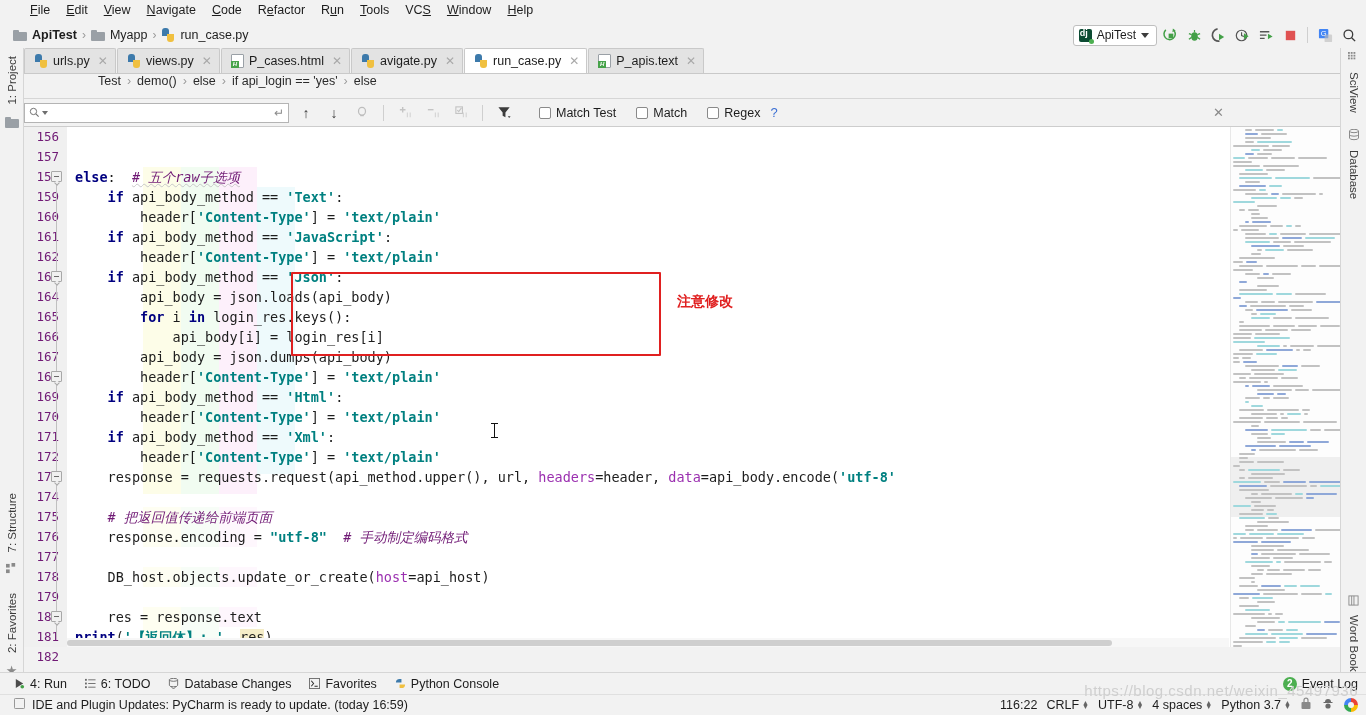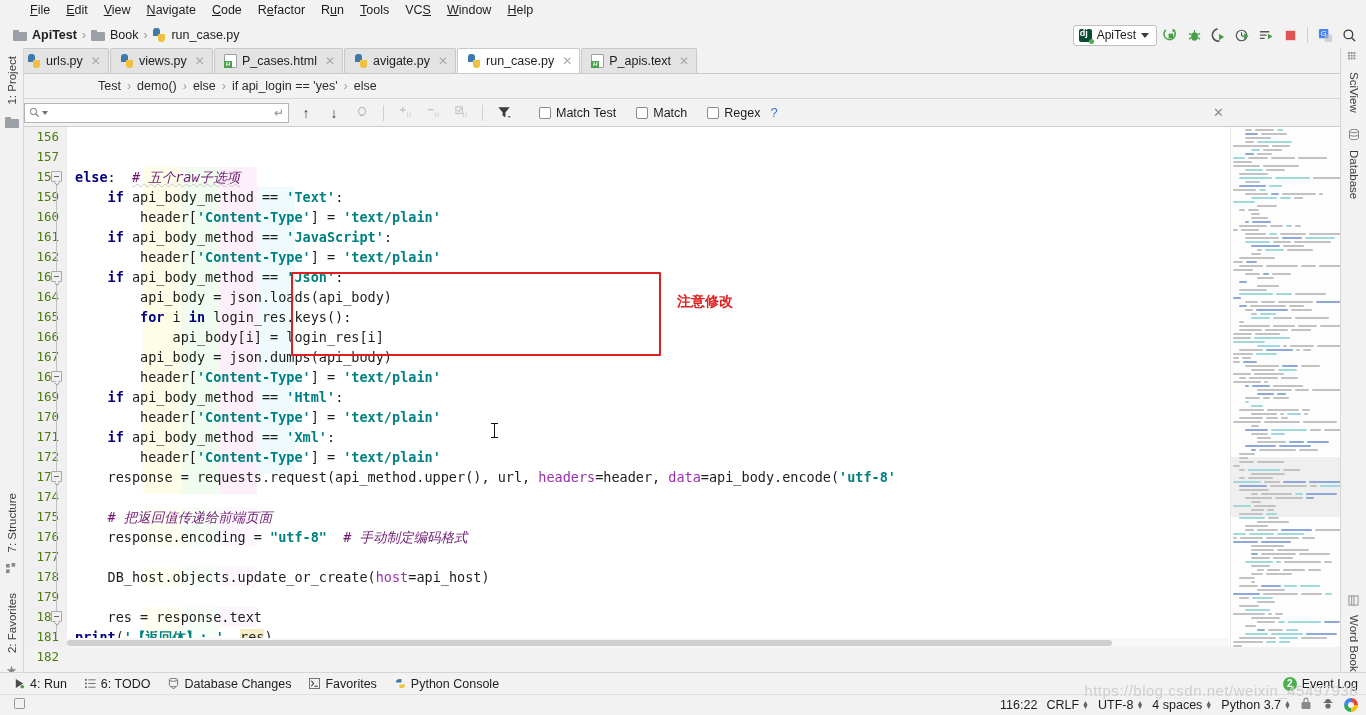--- a/index.html
+++ b/index.html
@@ -73,35 +73,35 @@
      font-weight:bold; font-family:"Liberation Sans",sans-serif; }
   .dj-dot { position:absolute; right:-2px; bottom:-2px; width:5px; height:5px; background:#4caf50; border-radius:50%; }
   .caret-dn { width:0;height:0;border-left:4px solid transparent;border-right:4px solid transparent;
      border-top:5px solid #3c3c3c; }
   .tbtn { width:22px; height:22px; display:flex; align-items:center; justify-content:center; border-radius:3px; }
   .vsep { width:1px; height:16px; background:#cfcfcf; margin:0 4px; }
 
   
   .tabbar {
     height: 26px; display: flex; align-items: flex-end;
-    background: #f2f2f2; padding-left: 17px; border-bottom: 1px solid #c9c9c9;
+    background: #f2f2f2; padding-left: 24px; border-bottom: 1px solid #c9c9c9;
     position: relative;
   }
   .tab {
     height: 25px; display:flex; align-items:center; gap:5px;
     padding: 0 7px 0 9px; font-size: 12.5px; color:#1d1d1d;
     background:#e3e3e3; border:1px solid #c9c9c9; border-bottom:none;
     margin-right:1px; border-radius:2px 2px 0 0; position:relative;
   }
   .tab.active { background:#ffffff; }
   .tab .x { color:#a8a8a8; font-size:12px; margin-left:3px; line-height:10px; }
 
   
   .fcrumb {
-    height:25px; display:flex; align-items:center; padding-left:98px;
+    height:25px; display:flex; align-items:flex-start; padding-left:98px;
     background:#f2f2f2; font-size:12.5px; color:#2b2b2b; gap:6px;
     border-bottom:1px solid #d6d6d6;
   }
   .fcrumb .s { color:#9a9a9a; }
 
   
   .findbar {
     height:28px; display:flex; align-items:center; gap:6px;
     background:#f2f2f2; padding-left:24px; position:relative;
     border-bottom:1px solid #cdcdcd;
@@ -121,21 +121,21 @@
   .findbar .closex { position:absolute; right:142px; color:#8a8a8a; font-size:13px; }
 
   
   .editor-wrap { position:relative; height:520px; background:#fff; display:flex; }
   .gutter {
     width:67px; background:#f0f0f0; position:relative; flex:none;
     border-right:0px solid #e3e3e3;
   }
   .gutter .ln {
     height:20px; line-height:20px; text-align:right; padding-right:8px;
-    color:#4d7c0f; font-family:"DejaVu Sans Mono", monospace; font-size:12.5px;
+    color:#701a75; font-family:"DejaVu Sans Mono", monospace; font-size:12.5px;
   }
   .foldcol { position:absolute; right:0px; top:0; width:20px; height:100%; }
   .foldline { position:absolute; left:9px; width:1px; background:#c0c0c0; }
   .foldmark {
     position:absolute; left:4px; width:11px; height:11px; background:#f0f0f0;
     border:1px solid #a8a8a8; border-radius:1px;
   }
   .foldmark:after { content:""; position:absolute; left:2px; top:4px; width:5px; height:1px; background:#6a6a6a; }
   .foldmark .nub { position:absolute; left:3px; bottom:-4px; width:4px; height:4px;
     background:#f0f0f0; border-right:1px solid #a8a8a8; border-bottom:1px solid #a8a8a8;
@@ -261,21 +261,21 @@
     </div>
 
   <div class="navbar">
     <div class="crumb">
       <span class="ico ico-folder"></span>
       <span class="crumb-label bold">ApiTest</span>
     </div>
     <span class="crumb-sep">›</span>
     <div class="crumb">
       <span class="ico ico-folder"></span>
-      <span class="crumb-label">Book</span>
+      <span class="crumb-label">Myapp</span>
     </div>
     <span class="crumb-sep">›</span>
     <div class="crumb">
       <span class="ico ico-py">
           <i class="b1"></i>
           <i class="b2"></i>
         </span>
       <span class="crumb-label">run_case.py</span>
     </div>
 
@@ -981,20 +981,21 @@
       <span>Event Log</span>
     </div>
   </div>
 
   <div class="statusbar">
     <span>
       <svg width="11" height="11" viewBox="0 0 12 12">
           <rect x="0.5" y="0.5" width="11" height="11" stroke="#8a8a8a" fill="none" rx="1"></rect>
         </svg>
     </span>
+    <span>IDE and Plugin Updates: PyCharm is ready to update. (today 16:59)</span>
 
     <div class="sb-right">
       <span class="sb-item">116:22</span>
       <span class="sb-item">
         <span>CRLF</span>
         <span class="updn">▲<br>▼</span>
       </span>
       <span class="sb-item">
         <span>UTF-8</span>
         <span class="updn">▲<br>▼</span>

